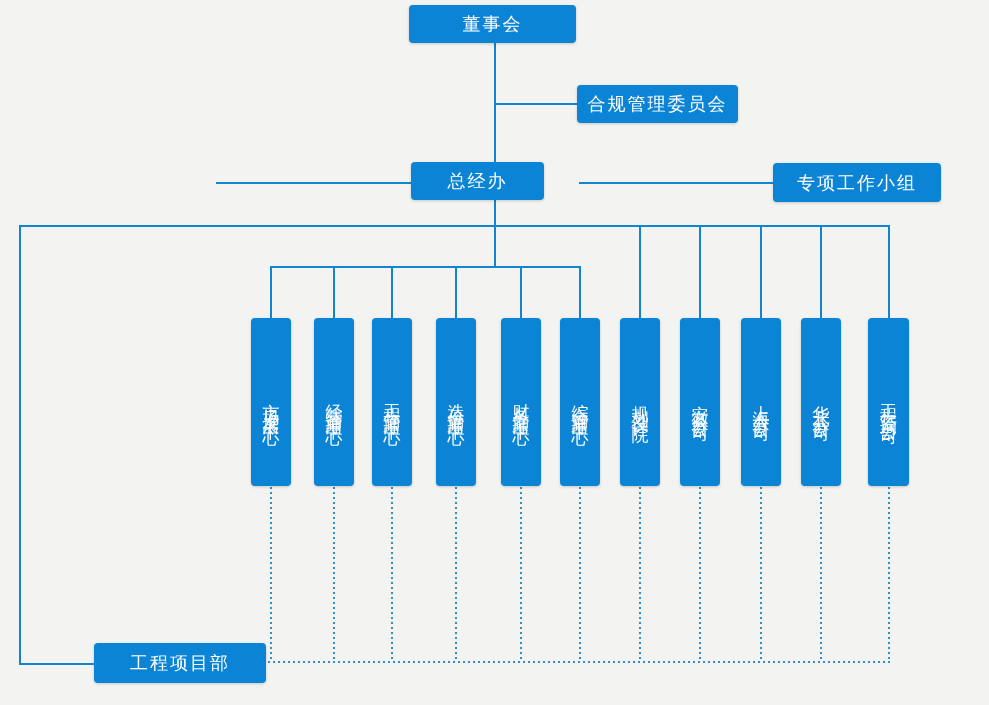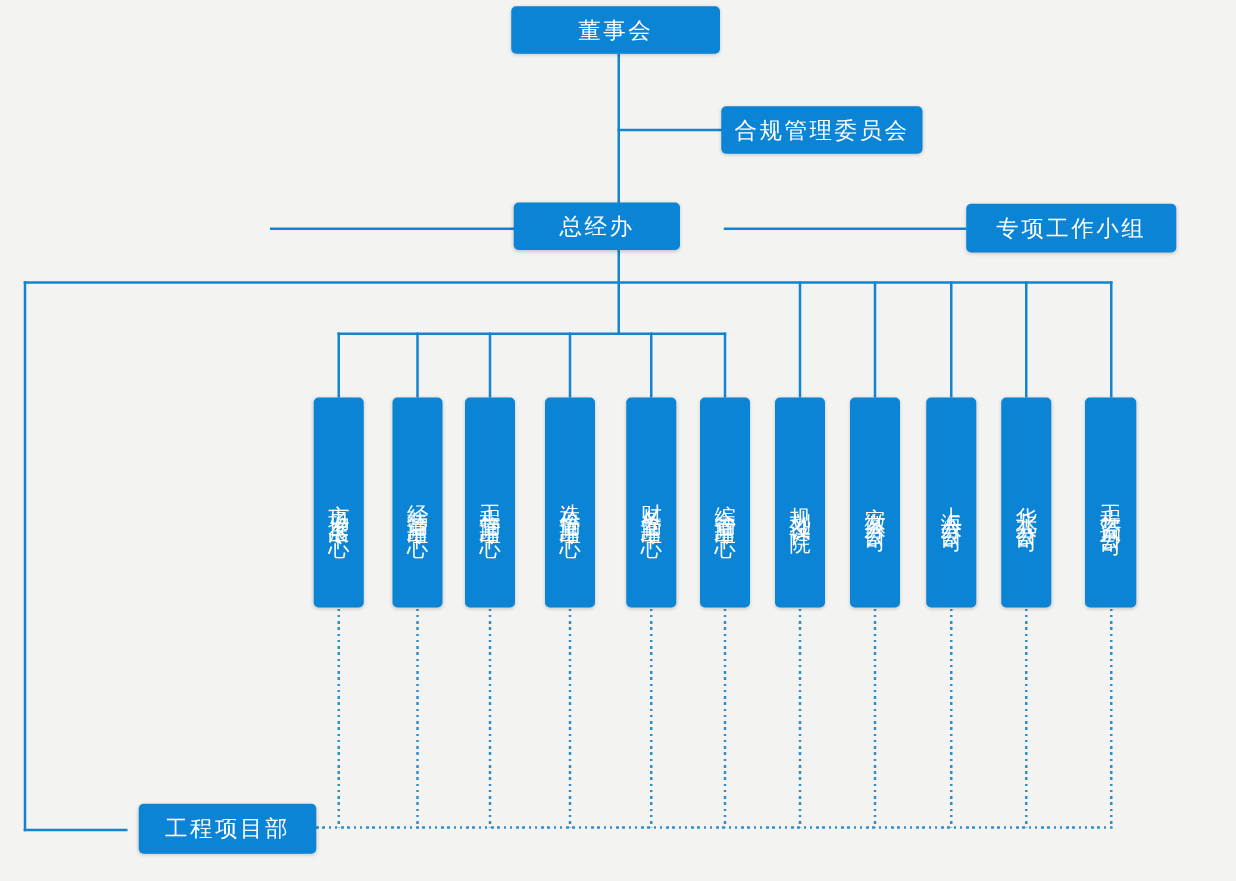--- a/index.html
+++ b/index.html
@@ -129,17 +129,17 @@
   <div class="node v-node" style="left:729px;top:318px;width:40px;height:168px">
     <span>上海分公司</span>
   </div>
   <div class="node v-node" style="left:789px;top:318px;width:40px;height:168px">
     <span>华北分公司</span>
   </div>
   <div class="node v-node" style="left:856px;top:318px;width:41px;height:168px">
     <span>工程咨询公司</span>
   </div>
 
-  <div class="node" style="left:99px;top:643px;width:142px;height:40px">
+  <div class="node" style="left:82px;top:643px;width:172px;height:40px">
     <span>工程项目部</span>
   </div>
 
 </div>
 
 </body></html>

